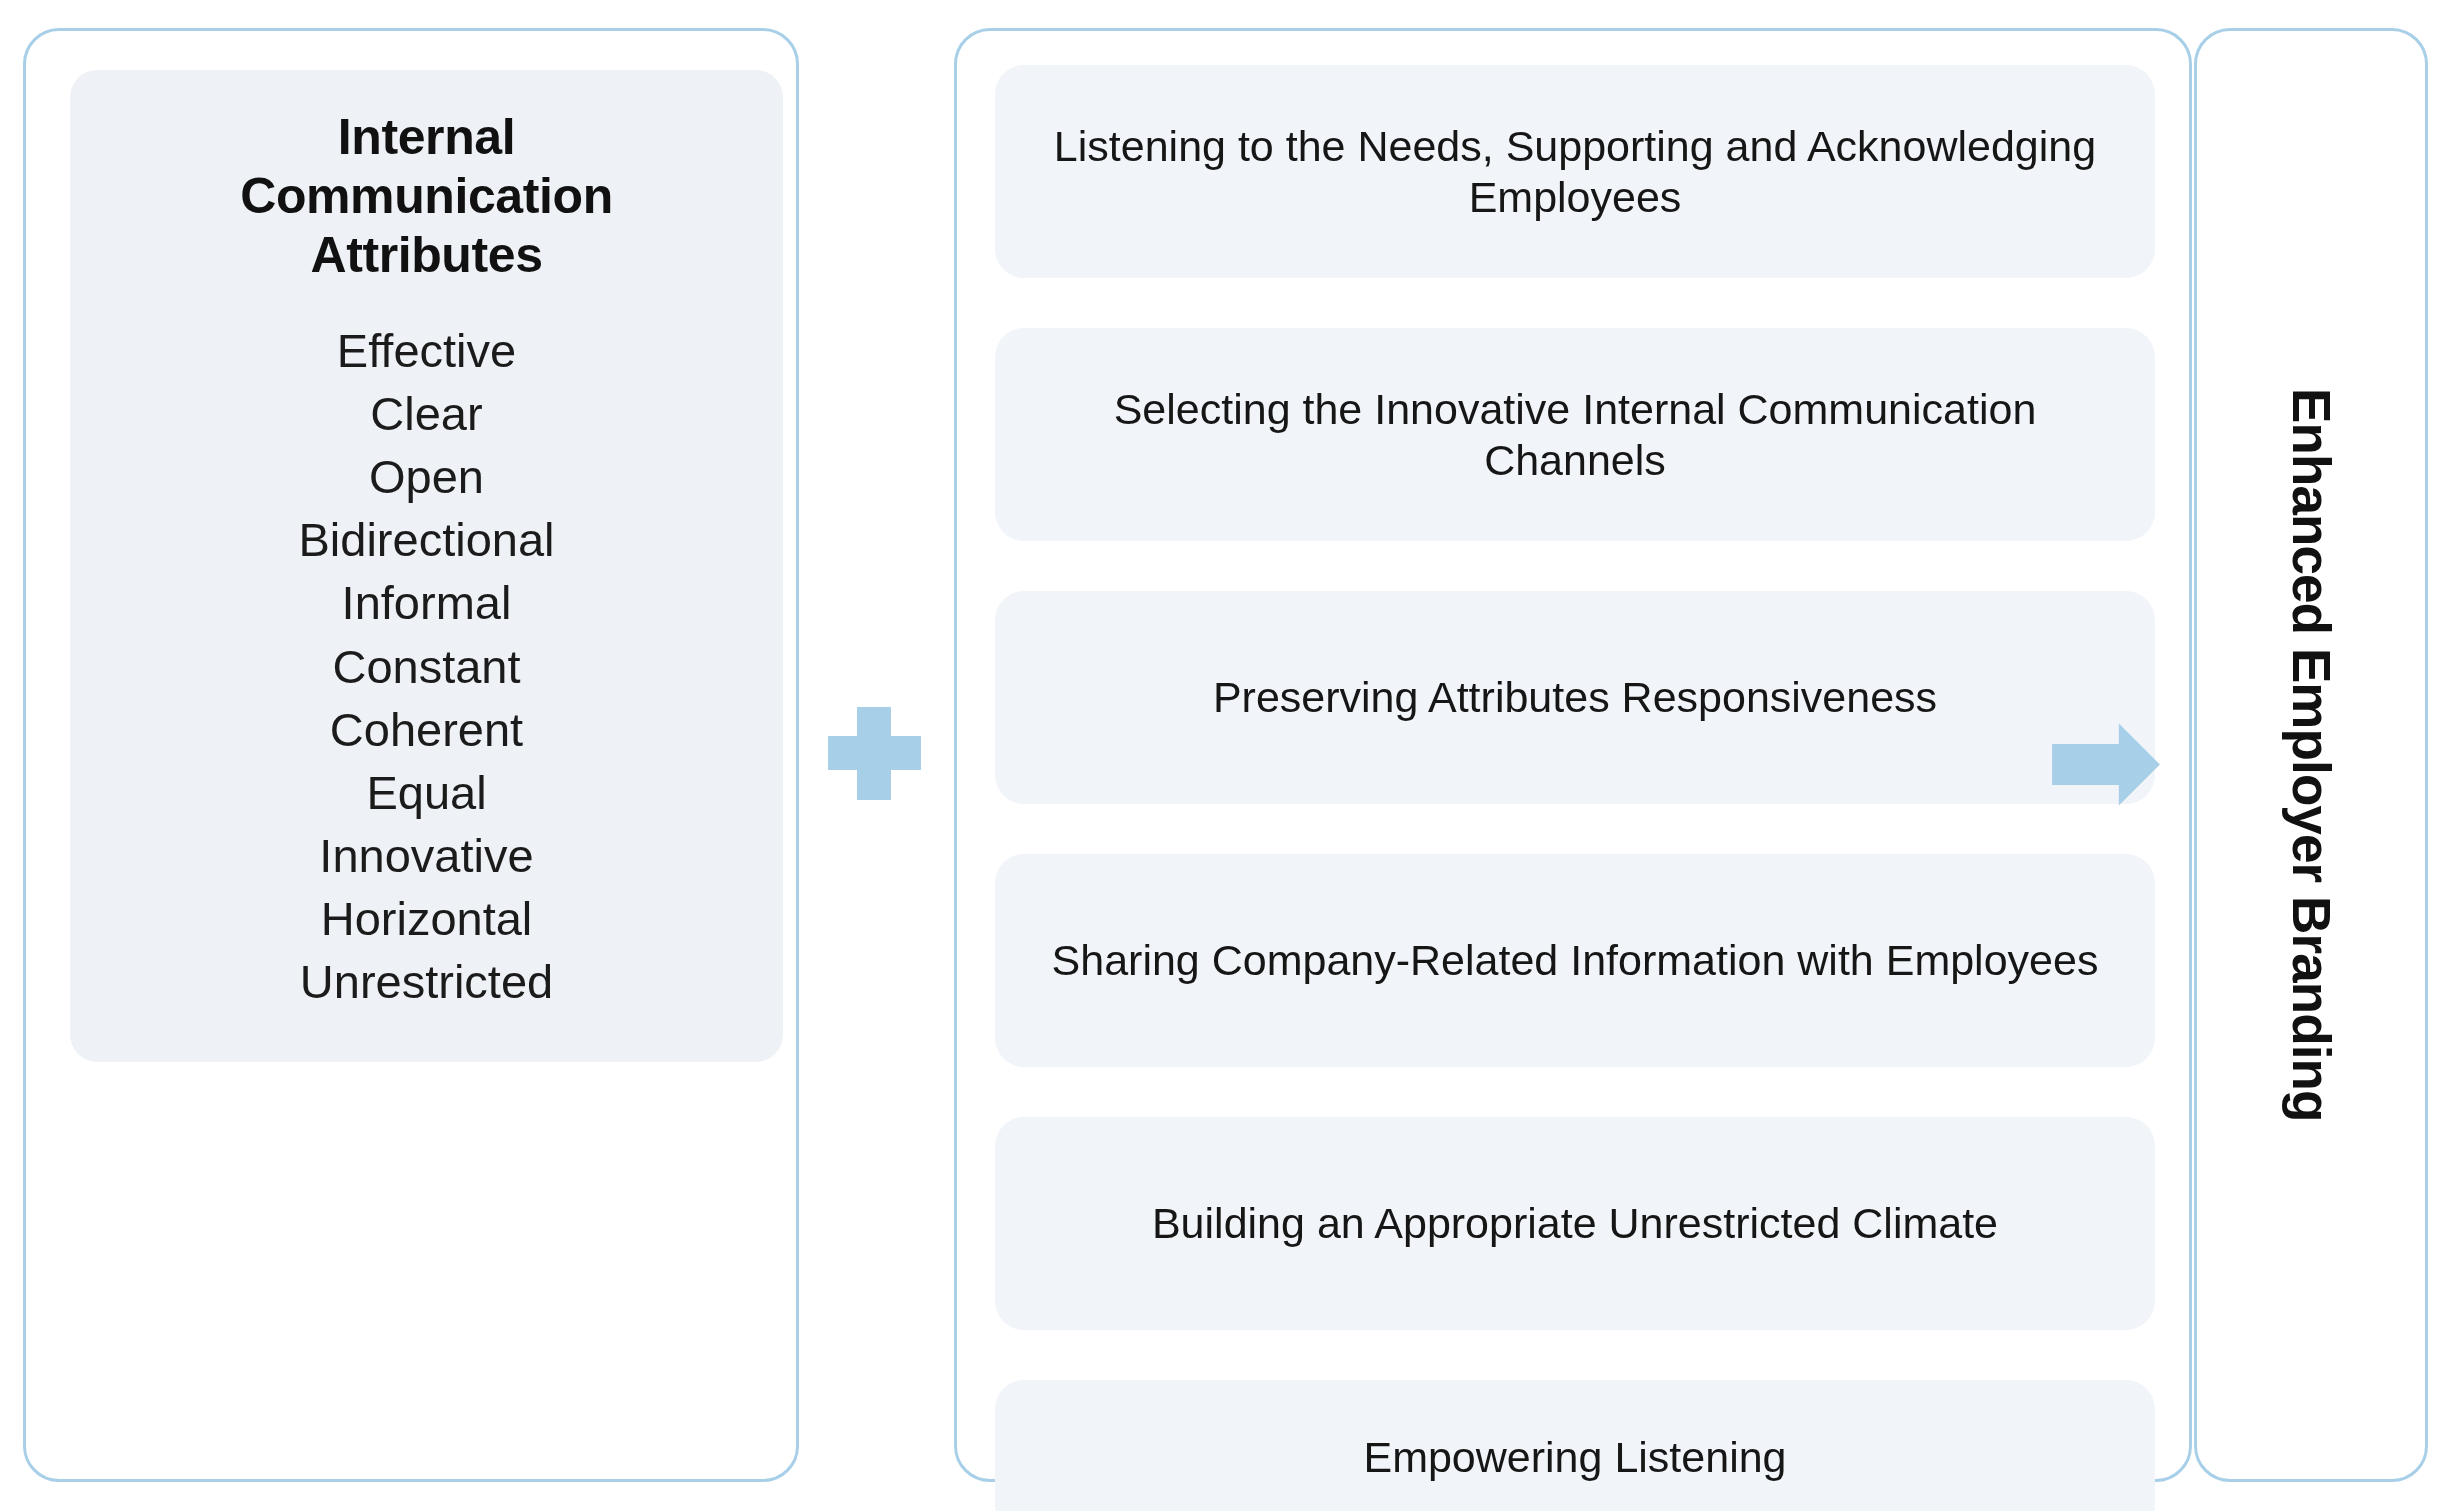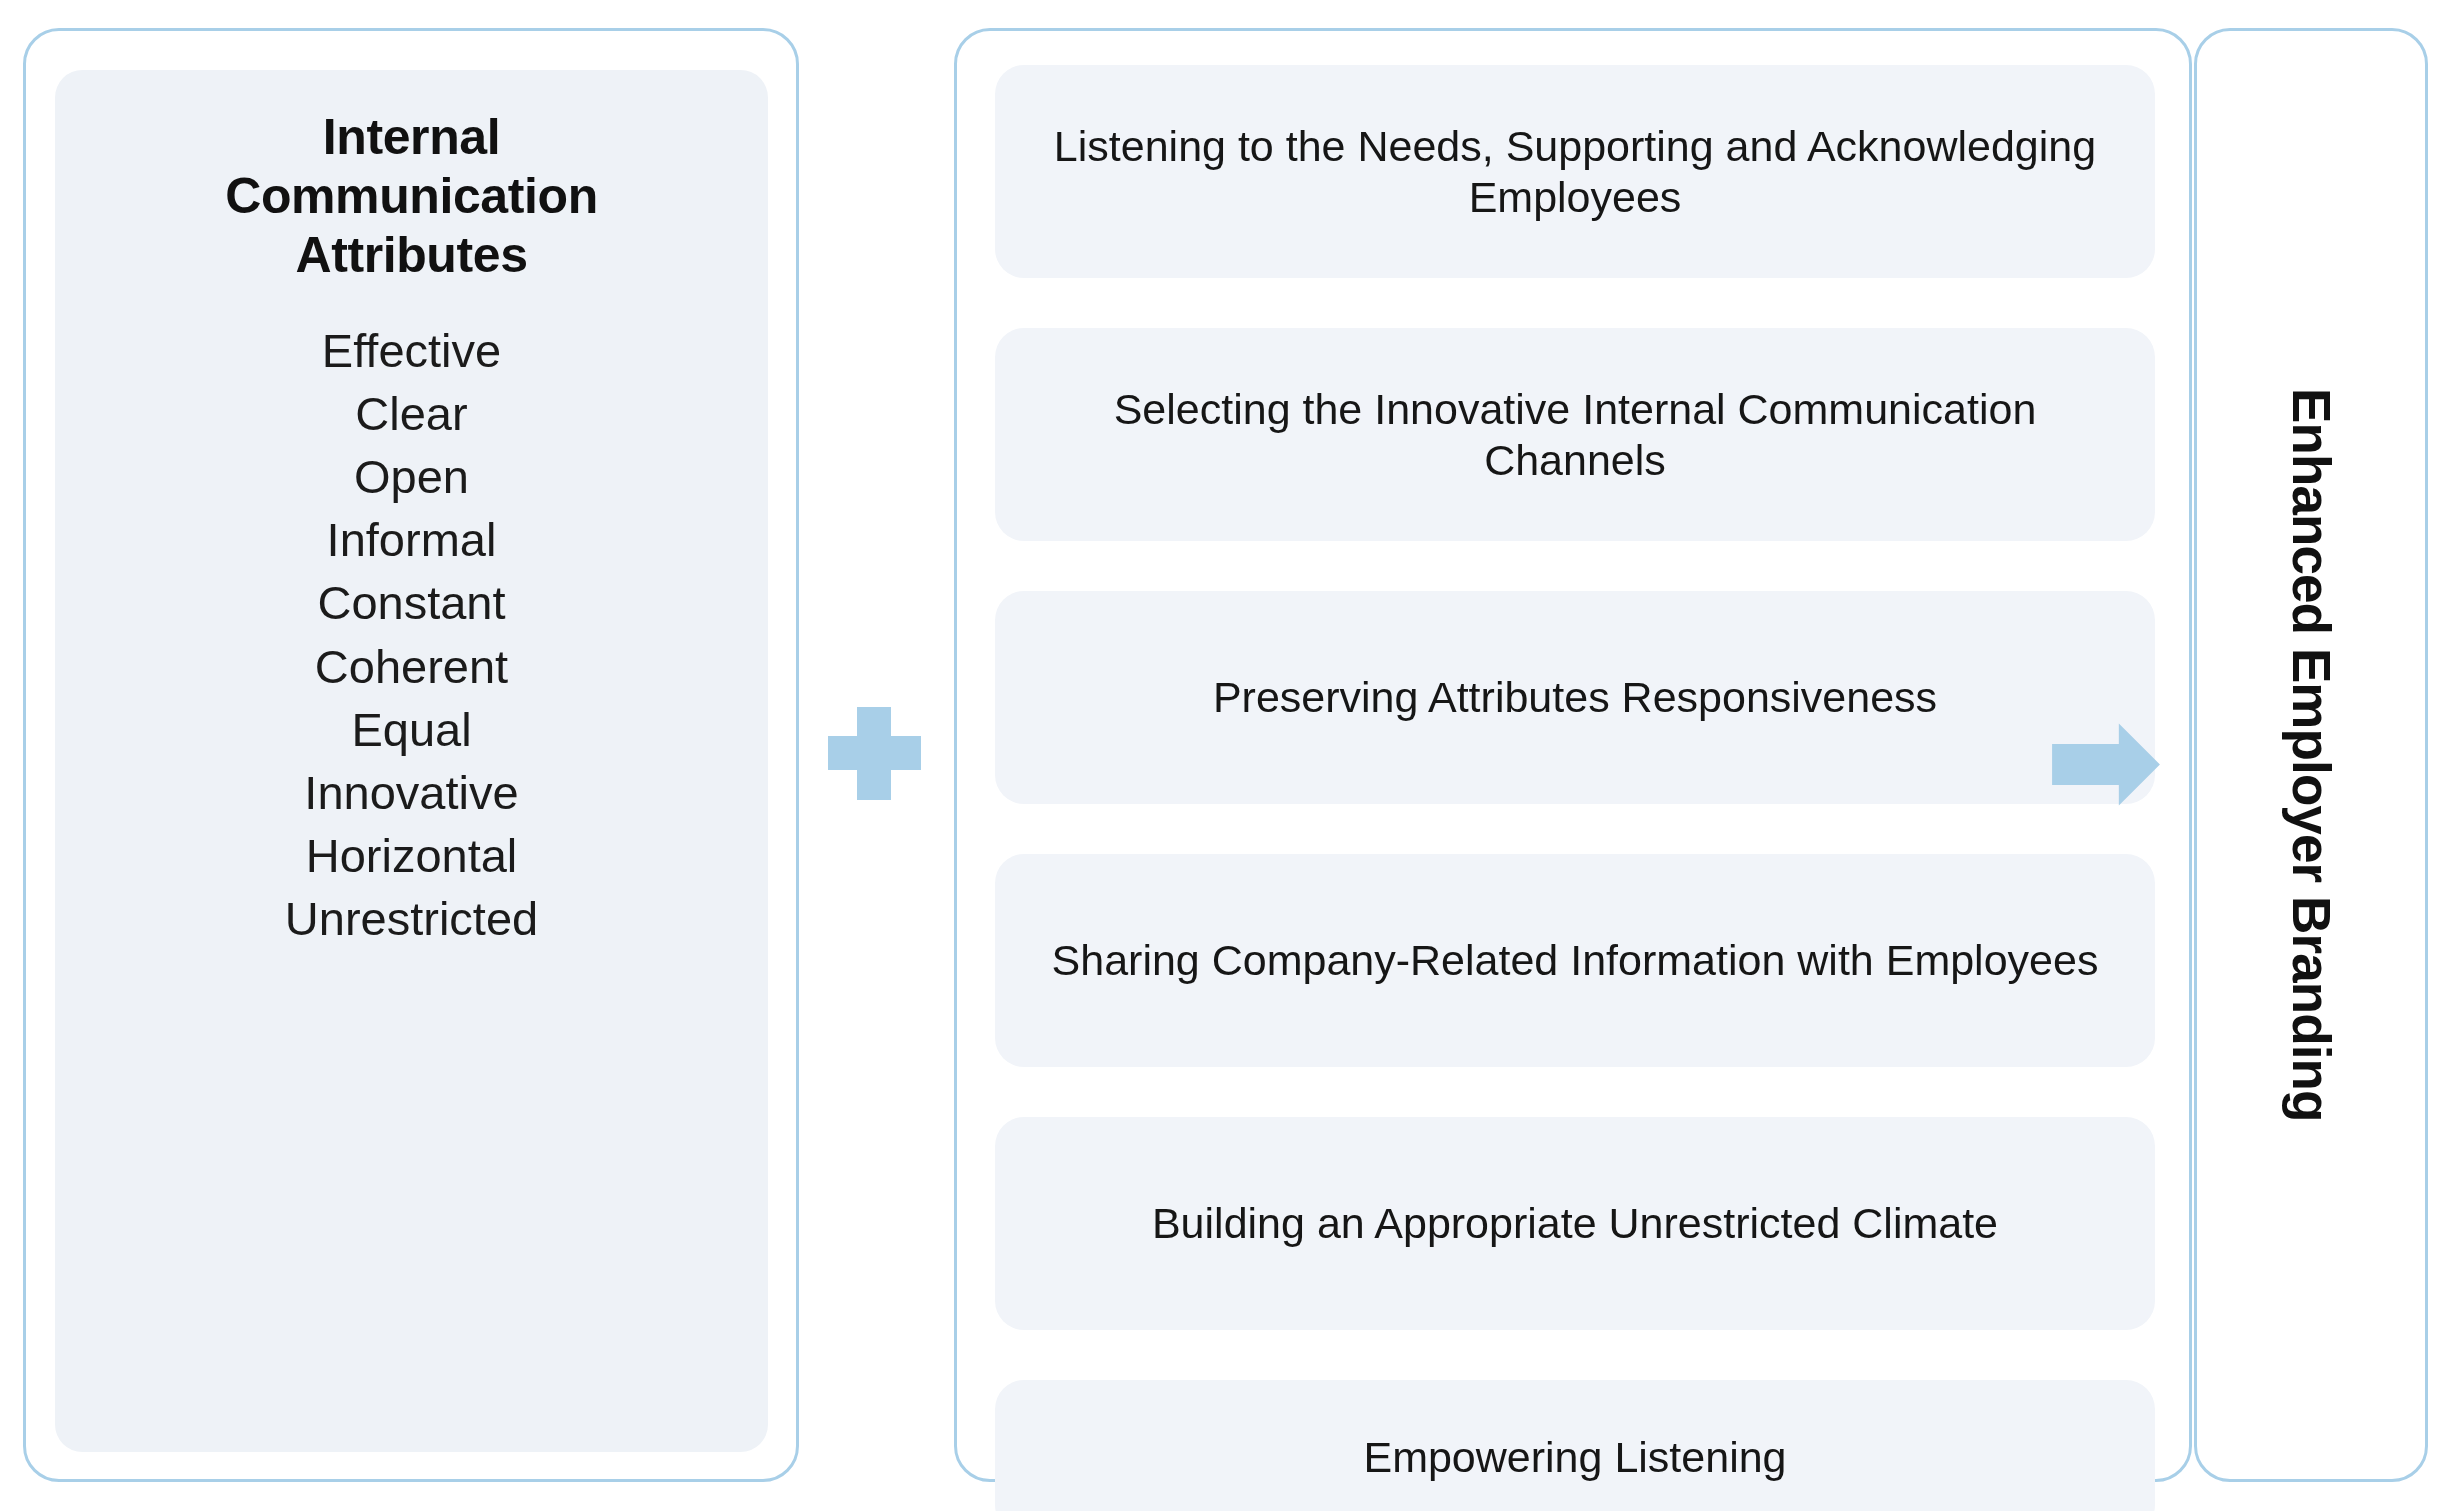--- a/index.html
+++ b/index.html
@@ -33,24 +33,24 @@
 
   
   #attributes-panel {
     left: 23px;
     top: 28px;
     width: 776px;
     height: 1454px;
   }
   #attributes-inner {
     position: absolute;
-    left: 29px;
+    left: 44px;
     top: 39px;
     width: 713px;
-    height: 1382px;
+    height: 992px;
     background: #eef2f7;
     border-radius: 27.4px;
     display: flex;
     flex-direction: column;
     align-items: center;
     box-sizing: border-box;
     padding-top: 38px;
   }
   #attributes-title {
     font-size: 50px;
@@ -172,20 +172,21 @@
 
 <div id="diagram">
 
   <div class="panel" id="attributes-panel">
     <div id="attributes-inner">
       <div id="attributes-title">Internal Communication Attributes</div>
       <div id="attributes-list">
         <div class="attribute-item">Effective</div>
         <div class="attribute-item">Clear</div>
         <div class="attribute-item">Open</div>
+        <div class="attribute-item">Bidirectional</div>
         <div class="attribute-item">Informal</div>
         <div class="attribute-item">Constant</div>
         <div class="attribute-item">Coherent</div>
         <div class="attribute-item">Equal</div>
         <div class="attribute-item">Innovative</div>
         <div class="attribute-item">Horizontal</div>
         <div class="attribute-item">Unrestricted</div>
       </div>
     </div>
   </div>

